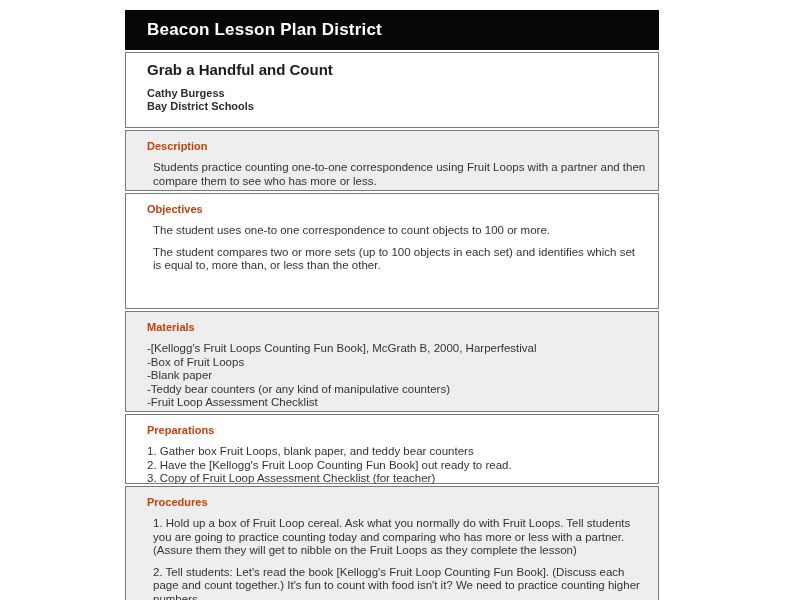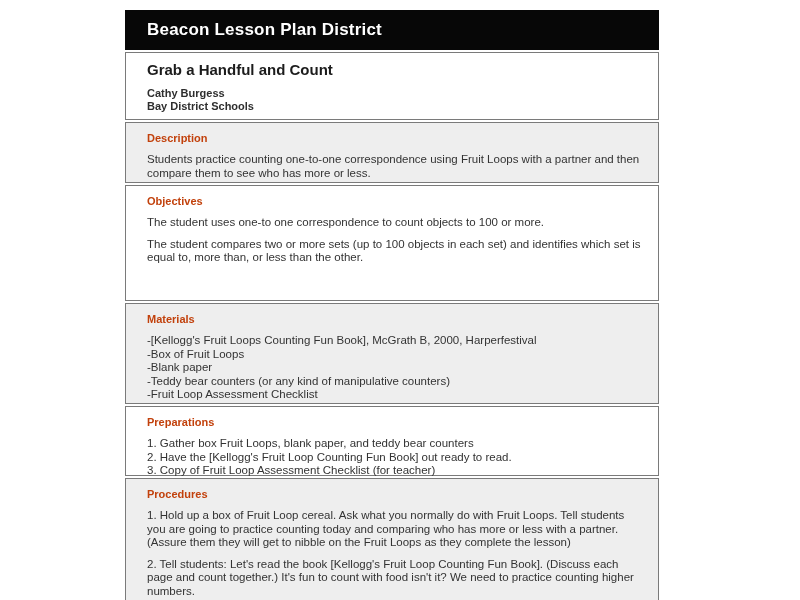--- a/index.html
+++ b/index.html
@@ -29,21 +29,21 @@
     letter-spacing: 0.2px;
   }
   .box {
     box-sizing: border-box;
     border: 1px solid #7a7a7a;
     margin-top: 2px;
     padding: 8px 12px 6px 21px;
     background: #ffffff;
   }
   .box.gray { background: #eeeeee; }
-  .box.title-box { height: 68px; }
+  .box.title-box { height: 76px; }
   .box.desc-box { height: 61px; }
   .box.obj-box  { height: 116px; }
   .box.mat-box  { height: 101px; }
   .box.prep-box { height: 70px; }
   .box.proc-box { padding-bottom: 20px; }
 
   .lesson-title {
     font-size: 15px;
     font-weight: bold;
     color: #1c1c1c;
@@ -62,21 +62,21 @@
     color: #c2410c;
     margin: 0 0 7px 0;
     line-height: 15px;
   }
   .body-text {
     font-size: 11.5px;
     color: #333333;
     line-height: 13.5px;
     margin: 0;
   }
-  p.body-text { margin: 0 0 8px 0; }
+  p.body-text { margin: 0 0 8px 6px; }
   p.body-text:last-child { margin-bottom: 0; }
   .tight-line {
     font-size: 11.5px;
     color: #333333;
     line-height: 13.5px;
   }
 </style>
 </head>
 <body>
 

